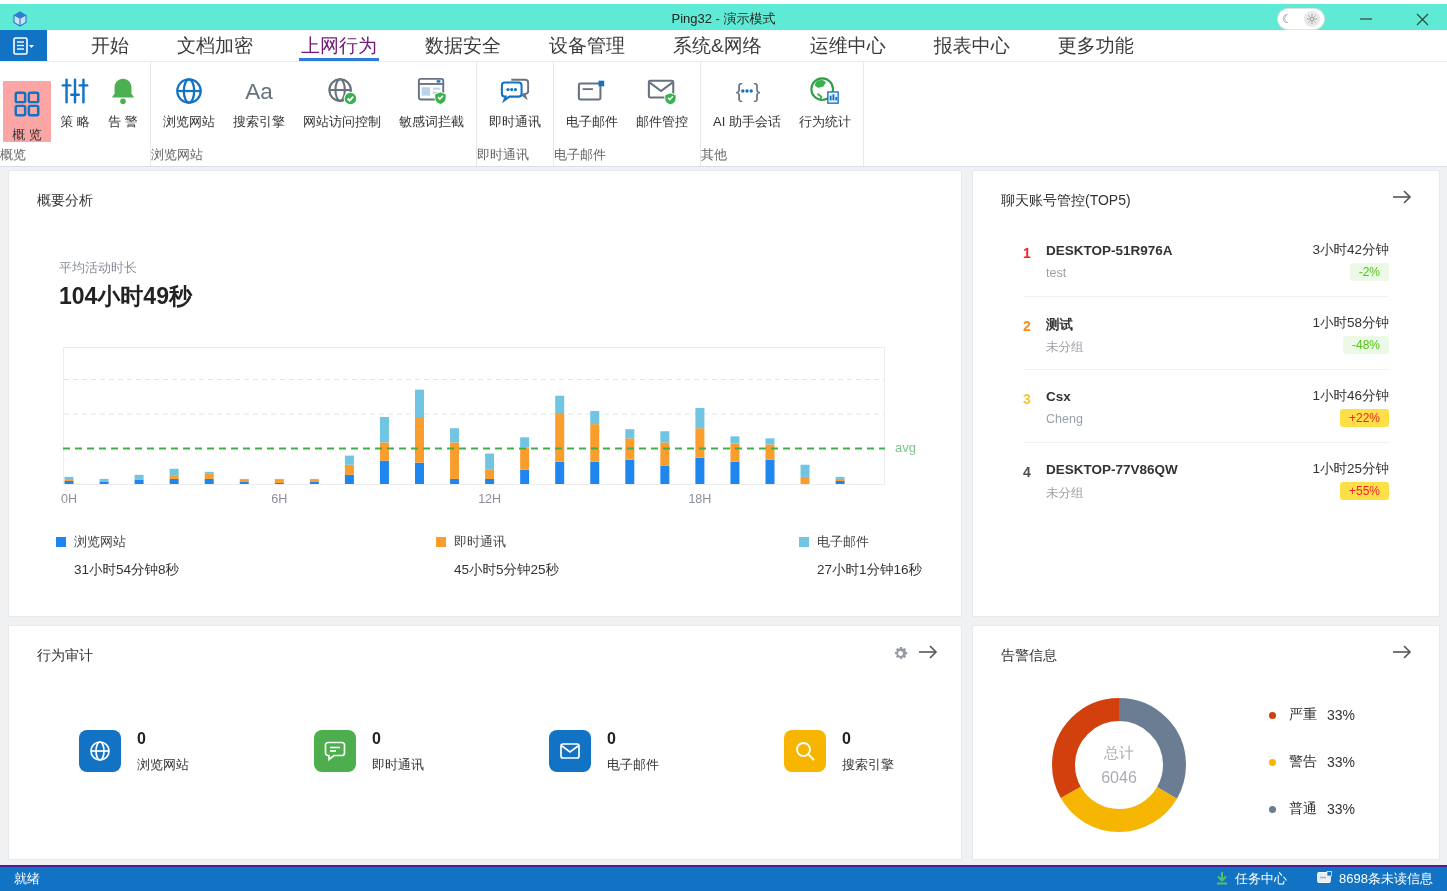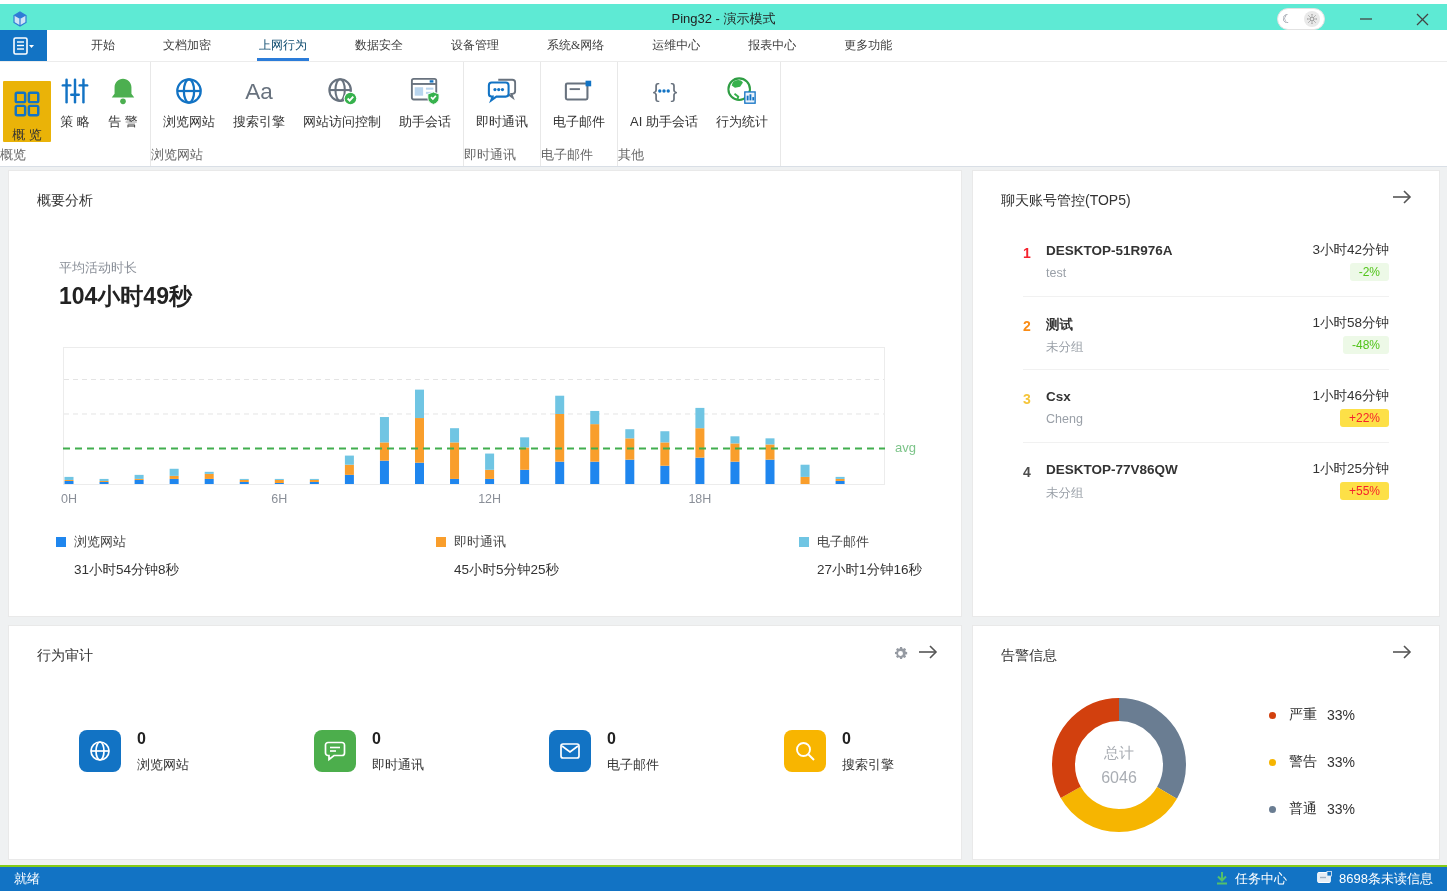--- a/index.html
+++ b/index.html
@@ -13,30 +13,30 @@
   .title-controls { position:absolute; right:10px; top:0; height:30px; display:flex; align-items:center; gap:26px; z-index:2; }
   .theme-pill { width:48px; height:22px; border:1px solid #e2e2e2; border-radius:12px; background:#fff; display:flex; align-items:center; justify-content:space-between; padding:0 4px; cursor:pointer; }
   .moon-glyph { font-size:12px; color:#6b7280; }
   .sun-wrap { width:16px; height:16px; border-radius:50%; background:#e9e9e9; display:flex; align-items:center; justify-content:center; }
   .win-btn { width:30px; height:30px; display:flex; align-items:center; justify-content:center; cursor:pointer; }
 
   
   .menubar { position:absolute; left:0; top:30px; width:1447px; height:32px; background:#fff; border-bottom:1px solid #ececec; display:flex; align-items:stretch; }
   .app-menu-btn { width:47px; background:#1273c4; display:flex; align-items:center; justify-content:center; cursor:pointer; flex:0 0 auto; }
   .menu-tabs { display:flex; align-items:stretch; margin-left:20px; gap:0; }
-  .tab { position:relative; display:flex; align-items:center; padding:0 24px; font-size:12px; color:#3c3c3c; cursor:pointer;font-family:Liberation Serif, serif; }
-  .tab.active { color:#0c4a6e; }
+  .tab { position:relative; display:flex; align-items:center; padding:0 24px; font-size:19px; color:#3c3c3c; cursor:pointer; }
+  .tab.active { color:#701a75; }
   .tab.active::after { content:""; position:absolute; left:22px; right:22px; bottom:0; height:3px; background:#2b7cd9; }
 
   
   .ribbon { position:absolute; left:0; top:62px; width:1447px; height:105px; background:#fff; border-bottom:1px solid #d9dfe6; display:flex; align-items:stretch; }
   .rgroup { display:flex; flex-direction:column; border-right:1px solid #e8e8e8; }
   .ritems { display:flex; align-items:stretch; height:80px; padding:2px 3px 0; }
   .ritem { display:flex; flex-direction:column; align-items:center; padding:8px 9px 0; cursor:pointer; border-radius:1px; }
-  .ritem.selected { background:#eab308;margin-top:17px; }
+  .ritem.selected { background:#fca5a5;margin-top:17px; }
   .ritem .icon-box { height:34px; display:flex; align-items:flex-end; justify-content:center; }
   .rlabel { font-size:13px; color:#333; margin-top:7px; white-space:nowrap; }
   .rgroup-label { font-size:13px; color:#666; padding-top:4px; }
 
   
   .content { position:absolute; left:0; top:167px; width:1447px; height:698px; background:#eff1f2; }
   .panel { position:absolute; background:#fff; border:1px solid #e9e9e9; }
   .panel-title { position:absolute; left:28px; top:21px; font-size:14px; color:#333; }
   .panel-arrow { position:absolute; top:18px; cursor:pointer; }
   .gear { position:absolute; top:19px; cursor:pointer; color:#8a8f98; font-size:16px; }
@@ -79,21 +79,21 @@
   .donut-center { position:absolute; left:0; top:0; width:170px; height:170px; display:flex; flex-direction:column; align-items:center; justify-content:center; color:#a9adb3; }
   .donut-center .dc-label { font-size:15px; }
   .donut-center .dc-value { font-size:16px; margin-top:6px; }
   .alert-legend { position:absolute; left:296px; top:80px; }
   .al-row { display:flex; align-items:center; height:18px; margin-bottom:29px; }
   .al-dot { width:7px; height:7px; border-radius:50%; margin-right:13px; }
   .al-label { font-size:14px; color:#333; margin-right:10px; }
   .al-pct { font-size:14px; color:#333; }
 
   
-  .statusbar { position:absolute; left:0; top:865px; width:1447px; height:26px; background:#1273c4; border-top:2px solid #84cc16; display:flex; align-items:center; color:#fff; font-size:13px; }
+  .statusbar { position:absolute; left:0; top:865px; width:1447px; height:26px; background:#1273c4; border-top:2px solid #4c1d95; display:flex; align-items:center; color:#fff; font-size:13px; }
   .status-left { margin-left:14px; }
   .status-right { margin-left:auto; margin-right:14px; display:flex; align-items:center; gap:8px; }
   .status-item { display:flex; align-items:center; gap:6px; cursor:pointer; }
   .status-gap { width:14px; }
 </style>
 </head>
 <body>
 
 <div class="titlebar">
   <div class="titlebar-title">Ping32 - 演示模式</div>
@@ -248,21 +248,21 @@
               <rect x="3" y="3" width="26" height="22" rx="2" fill="none" stroke="#68727e" stroke-width="2"></rect>
               <line x1="3" y1="8.5" x2="29" y2="8.5" stroke="#68727e" stroke-width="2"></line>
               <rect x="22" y="4.5" width="4" height="2.5" fill="#1273c4"></rect>
               <rect x="6" y="12" width="9" height="9" fill="#b9d5ee"></rect>
               <line x1="18" y1="13.5" x2="26" y2="13.5" stroke="#b9d5ee" stroke-width="2.2"></line>
               <line x1="18" y1="18" x2="26" y2="18" stroke="#b9d5ee" stroke-width="2.2"></line>
               <path d="M26 17l6 2.2v4.3c0 3.4-2.5 5.8-6 6.8-3.5-1-6-3.4-6-6.8v-4.3z" fill="#37b24d" stroke="#fff" stroke-width="1"></path>
               <path d="M23.4 22.6l2 2 3.2-3.6" stroke="#fff" stroke-width="1.8" fill="none"></path>
             </svg>
           </span>
-        <span class="rlabel">助手会话</span>
+        <span class="rlabel">敏感词拦截</span>
       </div>
     </div>
     <div class="rgroup-label">浏览网站</div>
   </div>
 
   <div class="rgroup">
     <div class="ritems">
       <div class="ritem">
         <span class="icon-box">
             <svg width="32" height="30" viewBox="0 0 34 32">
@@ -283,20 +283,31 @@
     <div class="ritems">
       <div class="ritem">
         <span class="icon-box">
             <svg width="32" height="30" viewBox="0 0 34 32">
               <rect x="3" y="8" width="23" height="17" rx="1.5" fill="none" stroke="#68727e" stroke-width="2.2"></rect>
               <line x1="7" y1="14" x2="18" y2="14" stroke="#68727e" stroke-width="2"></line>
               <rect x="24" y="5" width="6" height="6" fill="#1273c4"></rect>
             </svg>
           </span>
         <span class="rlabel">电子邮件</span>
+      </div>
+      <div class="ritem">
+        <span class="icon-box">
+            <svg width="32" height="30" viewBox="0 0 34 32">
+              <rect x="3" y="5" width="26" height="18" rx="1.5" fill="none" stroke="#68727e" stroke-width="2.2"></rect>
+              <path d="M4 7l12 9 12-9" fill="none" stroke="#68727e" stroke-width="2.2"></path>
+              <path d="M26 18l6 2.2v4c0 3.2-2.4 5.5-6 6.5-3.6-1-6-3.3-6-6.5v-4z" fill="#37b24d" stroke="#fff" stroke-width="1"></path>
+              <path d="M23.4 23.2l2 2 3.2-3.6" stroke="#fff" stroke-width="1.8" fill="none"></path>
+            </svg>
+          </span>
+        <span class="rlabel">邮件管控</span>
       </div>
     </div>
     <div class="rgroup-label">电子邮件</div>
   </div>
 
   <div class="rgroup">
     <div class="ritems">
       <div class="ritem">
         <span class="icon-box">
             <svg width="34" height="30" viewBox="0 0 36 32">

